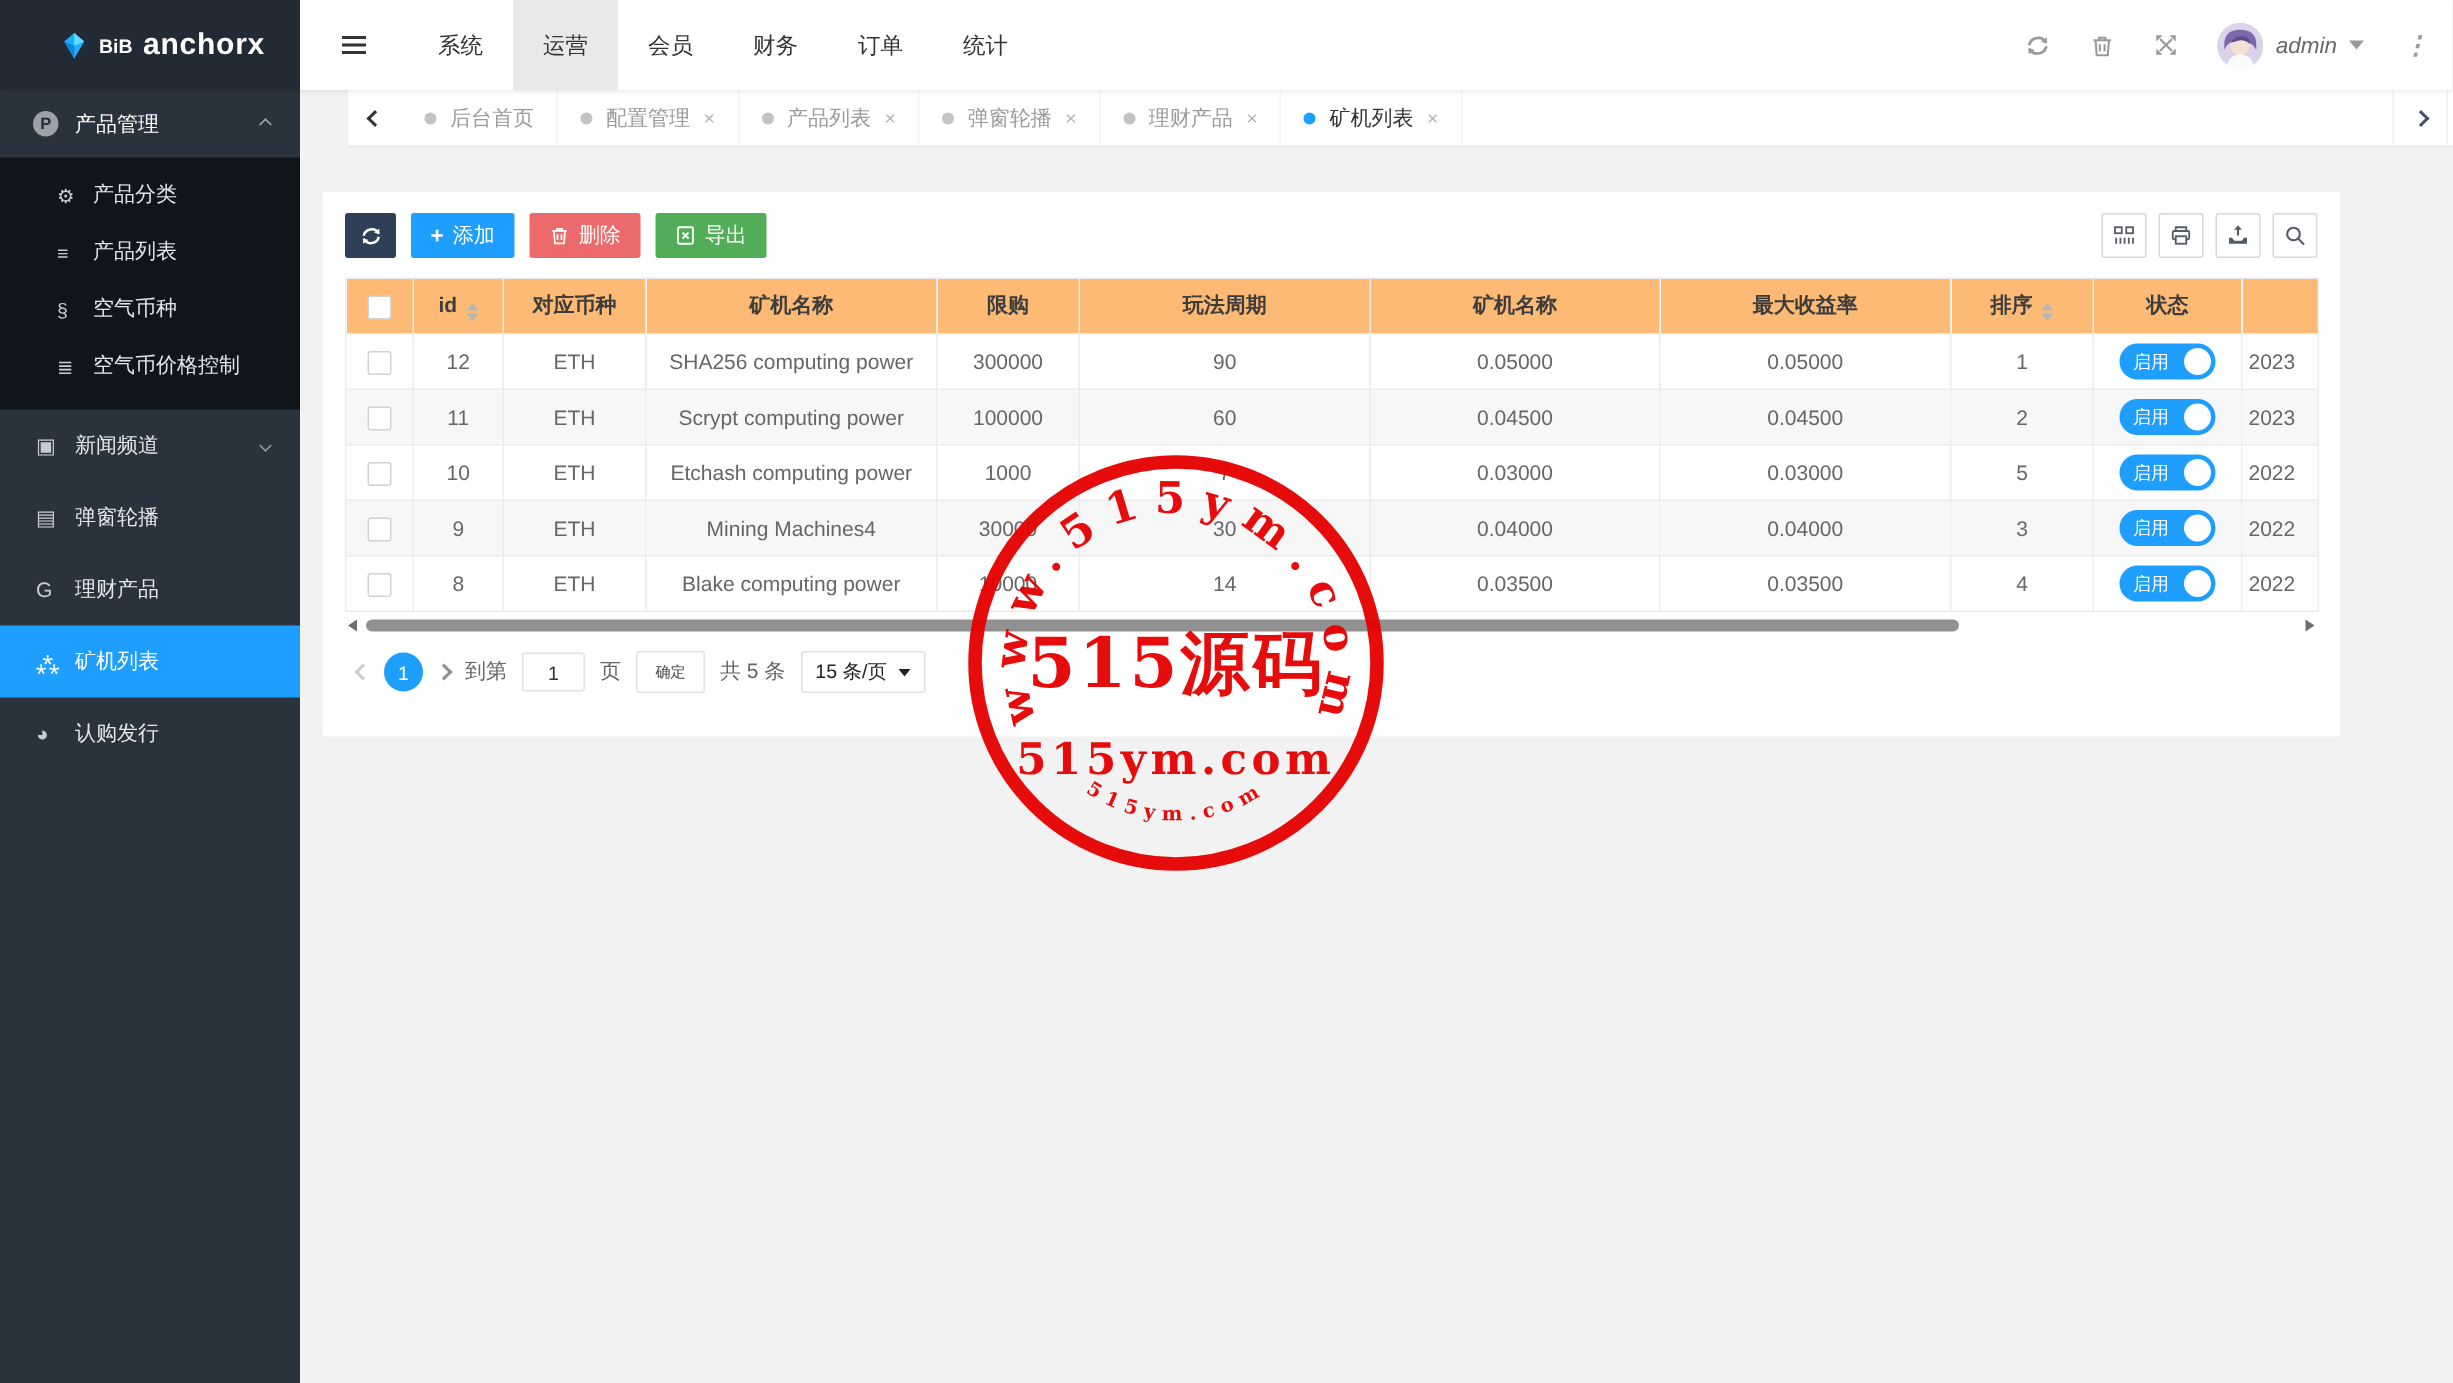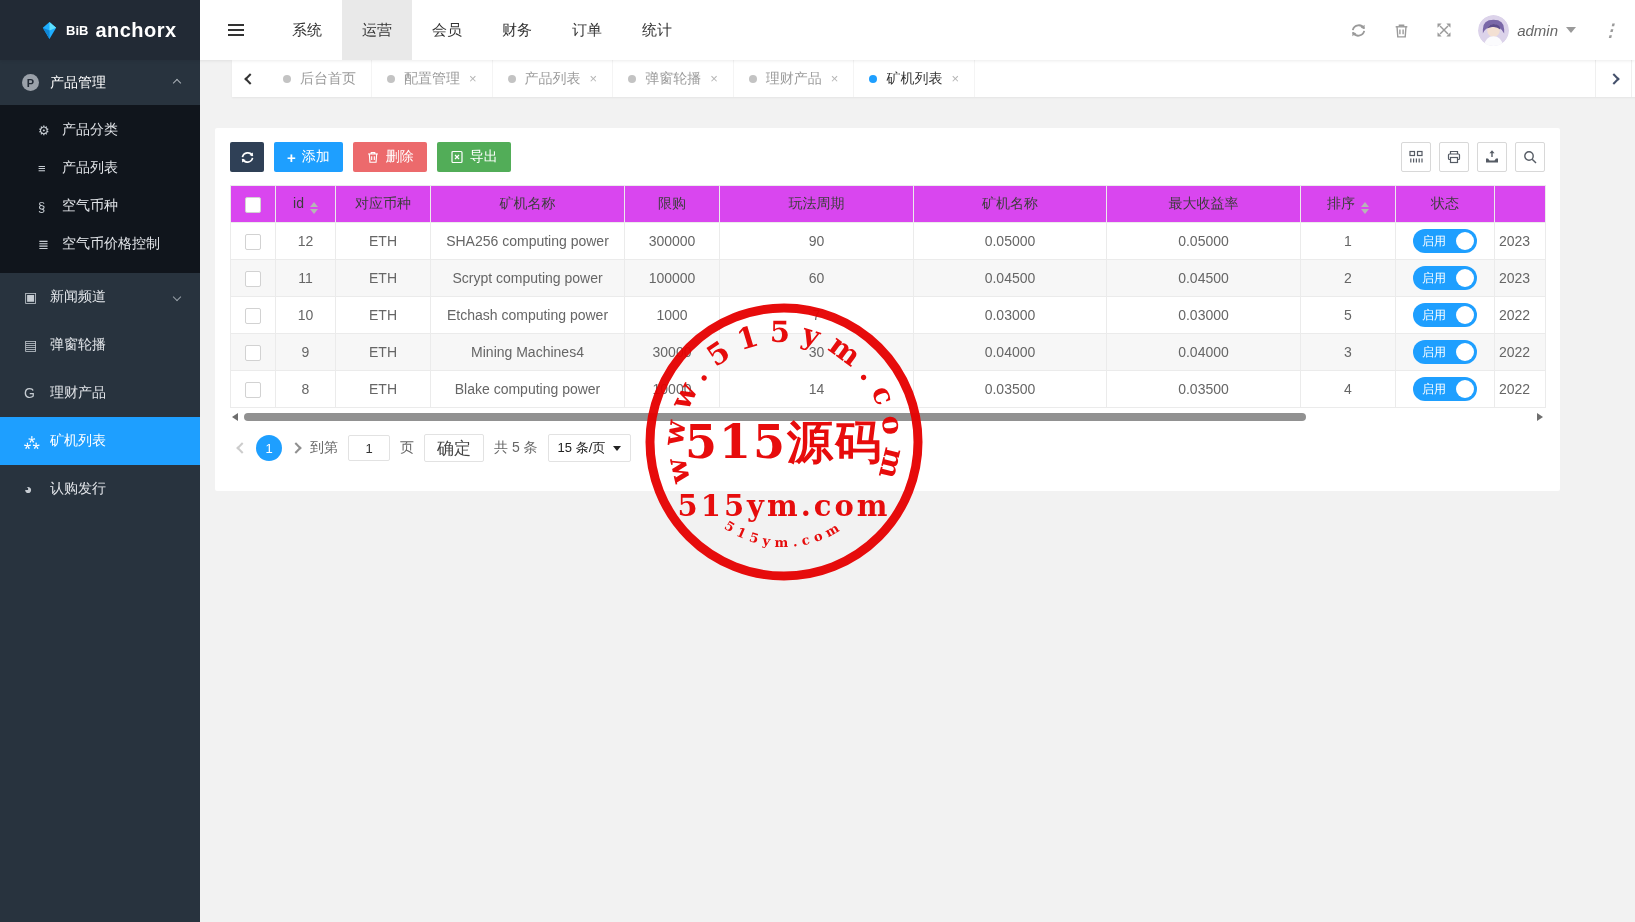--- a/index.html
+++ b/index.html
@@ -75,21 +75,21 @@
   .btn-add { background:#1E9FFF; }
   .btn-del { background:#ec6a6c; }
   .btn-exp { background:#52ad58; }
   .plus { font-weight:bold; font-size:15px; }
   .icon-btns { margin-left:auto; display:flex; gap:8px; }
   .icon-btn { width:30px; height:30px; background:#fff; border:1px solid #d8d8d8; border-radius:2px;
               display:flex; align-items:center; justify-content:center; color:#555b64; cursor:pointer; }
 
   table.grid { width:1315px; border-collapse:collapse; table-layout:fixed; }
   .grid th, .grid td { border:1px solid #ebebeb; height:37px; text-align:center; font-size:14px; overflow:hidden; white-space:nowrap; }
-  .grid th { background:#d946ef; color:#3d3d3d; font-weight:normal; }
+  .grid th { background:#fdba74; color:#3d3d3d; font-weight:bold; }
   .grid td { color:#666; }
   .grid tbody tr:nth-child(even) td { background:#f7f7f7; }
   .c-time { text-align:left !important; padding-left:4px; }
   .checkbox { display:inline-block; width:16px; height:16px; border:1px solid #d2d2d2; border-radius:2px; background:#fff; vertical-align:middle; cursor:pointer; }
   .sort { display:inline-flex; flex-direction:column; gap:2px; margin-left:6px; vertical-align:1px; cursor:pointer; }
   .sort i { width:0; height:0; border-left:4px solid transparent; border-right:4px solid transparent; }
   .sort .s-up { border-bottom:5px solid #b6b6b6; }
   .sort .s-dn { border-top:5px solid #b6b6b6; }
 
   .toggle { position:relative; display:inline-flex; align-items:center; width:64px; height:24px;
@@ -103,21 +103,21 @@
   .sb-left  { left:2px;  border-right:6px solid #6e6e6e; }
   .sb-right { right:2px; border-left:6px solid #6e6e6e; }
 
   .pager { display:flex; align-items:center; gap:10px; margin-top:11px; padding-left:8px; font-size:14px; color:#666; }
   .pg-prev { color:#ccc; } .pg-next { color:#8f8f8f; }
   .pg-num { width:26px; height:26px; border-radius:50%; background:#1E9FFF; color:#fff; font-size:13px;
             display:flex; align-items:center; justify-content:center; cursor:pointer; }
   .pg-input { width:42px; height:26px; border:1px solid #e2e2e2; border-radius:2px; text-align:center;
               font-size:13px; color:#333; font-family:"Liberation Sans",sans-serif; }
   .pg-btn { height:28px; padding:0 12px; border:1px solid #e2e2e2; background:#fff; border-radius:2px;
-            font-size:17px; color:#444; cursor:pointer; font-family:"Liberation Sans",sans-serif; }
+            font-size:10px; color:#444; cursor:pointer; font-family:"Liberation Sans",sans-serif; }
   .pg-select { height:28px; border:1px solid #e2e2e2; border-radius:2px; display:flex; align-items:center;
                gap:8px; padding:0 9px; font-size:13px; color:#222; cursor:pointer; }
   .pg-caret { width:0; height:0; border-left:4px solid transparent; border-right:4px solid transparent; border-top:5px solid #222; }
 
   
   .stamp { position:absolute; left:643px; top:301px; width:282px; height:282px; z-index:40; opacity:.95; pointer-events:none; }
   .stamp text, .stamp textPath { fill:#e60000; font-weight:bold; }
 </style>
 </head>
 <body>

